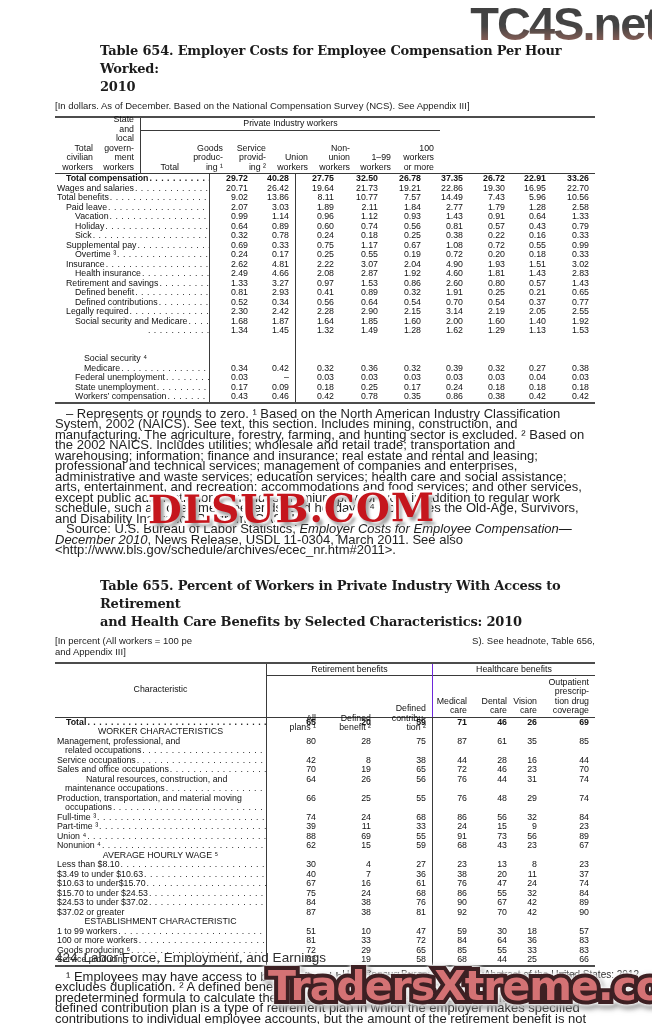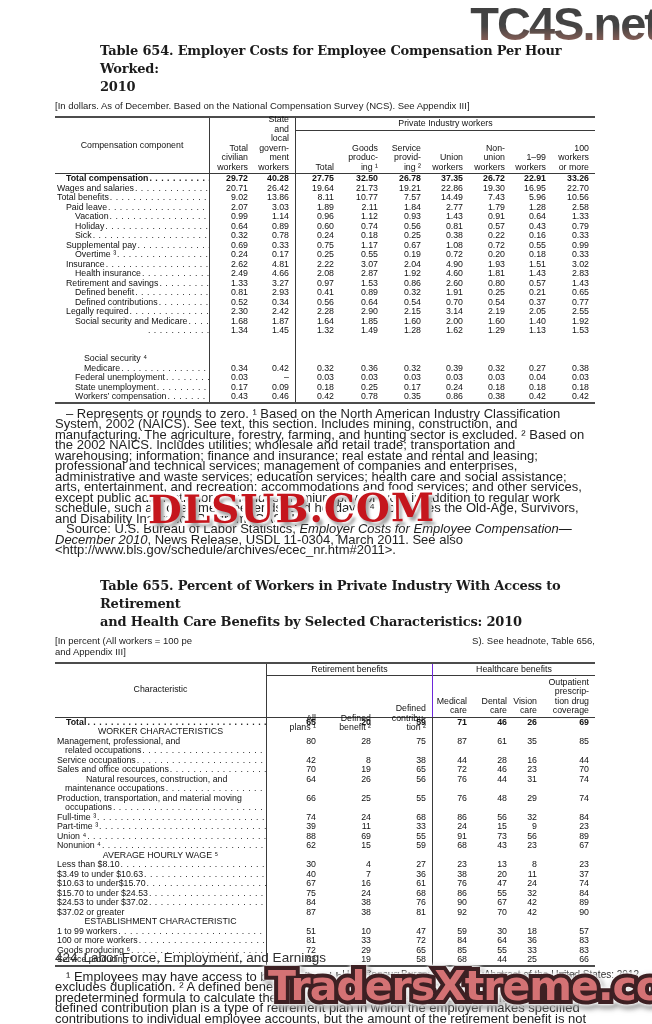--- a/index.html
+++ b/index.html
@@ -109,21 +109,20 @@
   <div class="wm-top">TC4S.net</div>
 
   <div class="content">
 
     <div class="tbl-title">Table 654. Employer Costs for Employee Compensation Per Hour Worked:
 2010</div>
     <div class="bracket-note">[In dollars. As of December. Based on the National Compensation Survey (NCS). See Appendix III]</div>
 
     <div class="tbl t654">
       <div class="thead">
-        <div class="hstub">Compensation component</div>
         <div class="hnum hc1">Total
 civilian
 workers</div>
         <div class="hnum hc2">State
 and local
 govern-
 ment
 workers</div>
         <div class="hgroup">
           <div class="hgroup-label">Private Industry workers</div>

